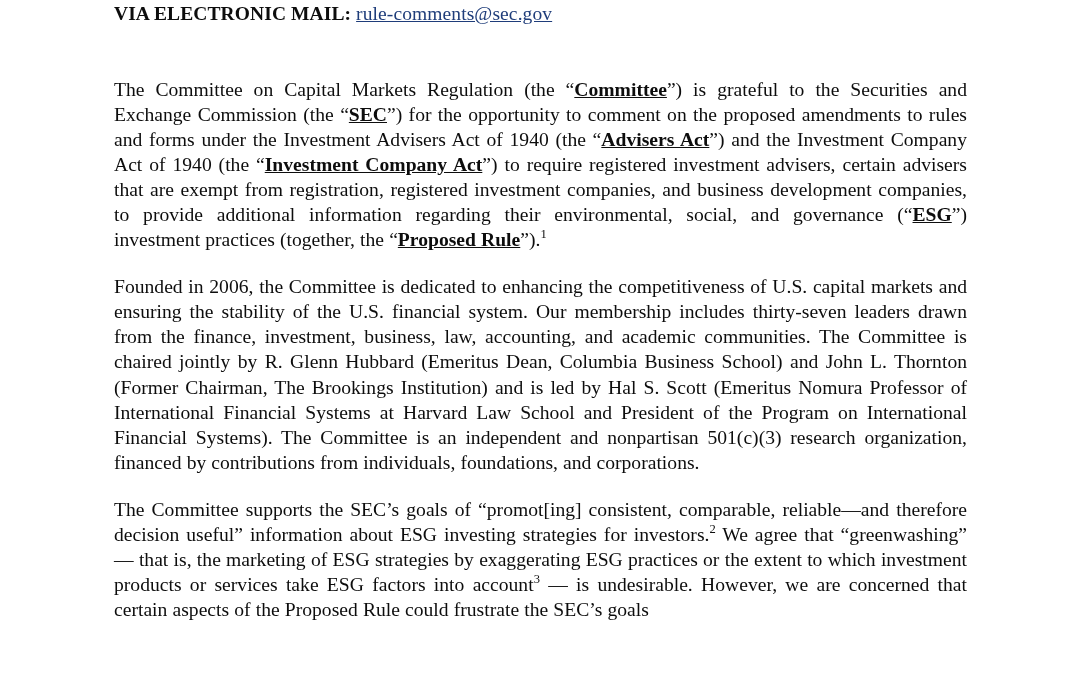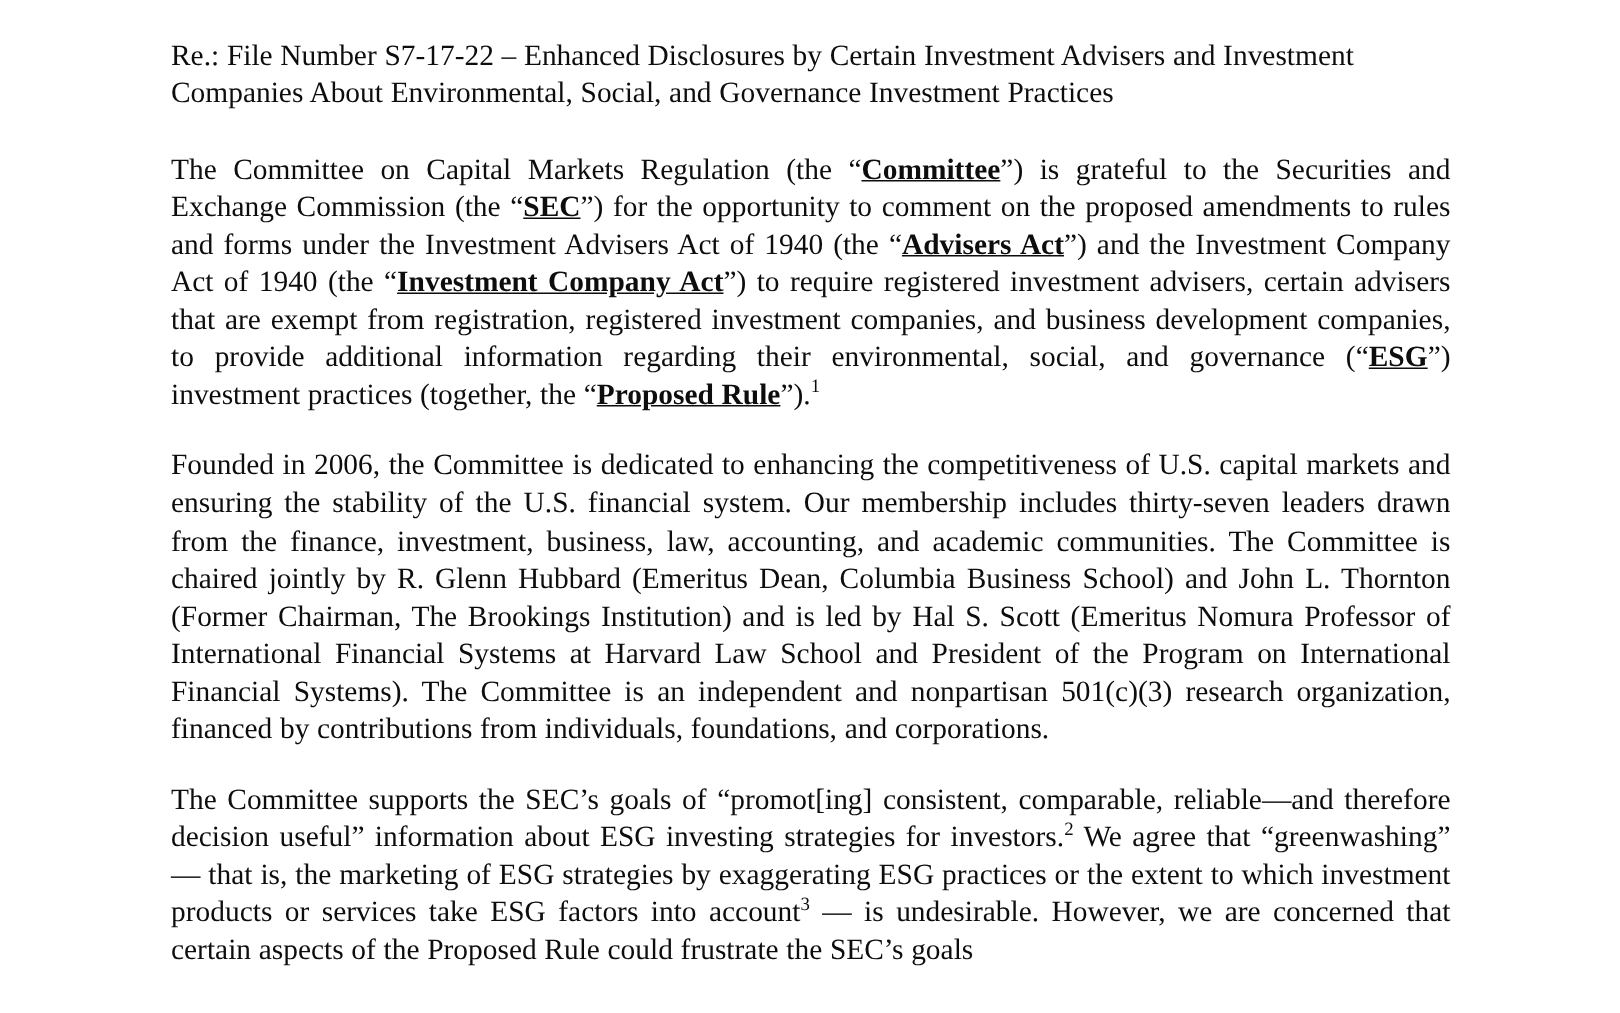--- a/index.html
+++ b/index.html
@@ -63,24 +63,24 @@
     vertical-align: super;
     line-height: 0;
   }
 </style>
 </head>
 <body>
 
 <div class="page">
   <div class="content">
 
+    <div class="heading-line"><span>VIA ELECTRONIC MAIL:</span> <a class="email-link" href="#">rule-comments@sec.gov</a></div>
 
     <div class="gap-md"></div>
 
-    <p class="para nojust"><span>Re.: File Number S7-17-22 – Enhanced Disclosures by Certain Investment Advisers and Investment</span> <span>Companies About Environmental, Social, and Governance Investment Practices</span></p>
 
     <div class="gap-lg"></div>
 
     <p class="para" id="para-1"><span>The Committee on Capital Markets Regulation (the “</span><b>Committee</b><span>”) is grateful to the Securities and Exchange Commission (the “</span><b>SEC</b><span>”) for the opportunity to comment on the proposed amendments to rules and forms under the Investment Advisers Act of 1940 (the “</span><b>Advisers Act</b><span>”) and the Investment Company Act of 1940 (the “</span><b>Investment Company Act</b><span>”) to require registered investment advisers, certain advisers that are exempt from registration, registered investment companies, and business development companies, to provide additional information regarding their environmental, social, and governance (“</span><b>ESG</b><span>”) investment practices (together, the “</span><b>Proposed Rule</b><span>”).</span><sup>1</sup></p>
 
     <div class="gap-sm"></div>
 
     <p class="para" id="para-2"><span>Founded in 2006, the Committee is dedicated to enhancing the competitiveness of U.S. capital markets and ensuring the stability of the U.S. financial system. Our membership includes thirty-seven leaders drawn from the finance, investment, business, law, accounting, and academic communities. The Committee is chaired jointly by R. Glenn Hubbard (Emeritus Dean, Columbia Business School) and John L. Thornton (Former Chairman, The Brookings Institution) and is led by Hal S. Scott (Emeritus Nomura Professor of International Financial Systems at Harvard Law School and President of the Program on International Financial Systems). The Committee is an independent and nonpartisan 501(c)(3) research organization, financed by contributions from individuals, foundations, and corporations.</span></p>
 
     <div class="gap-sm"></div>

